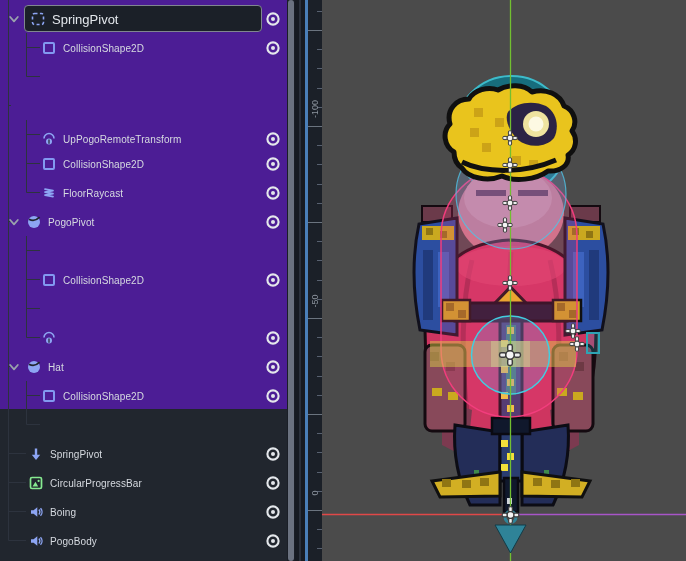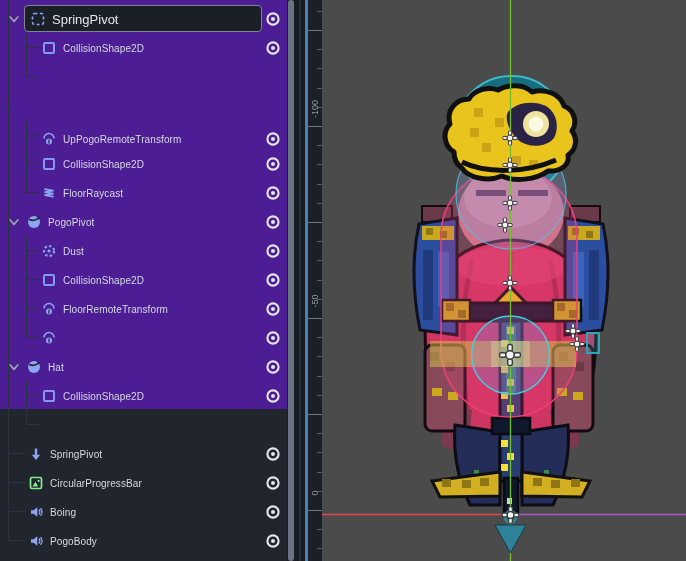--- a/index.html
+++ b/index.html
@@ -203,49 +203,31 @@
           </svg></button>
       <span class="icon"><svg width="16" height="16">
             <use href="#ic-body"></use>
           </svg></span>
       <span class="lbl">PogoPivot</span>
       <button class="eye"><svg width="18" height="18">
             <use href="#ic-eye"></use>
           </svg></button>
     </div>
 
-    <div class="row lvl2" style="top:236px">
-      <span class="icon"><svg width="16" height="16">
-            <use href="#ic-particles"></use>
-          </svg></span>
-      <span class="lbl">Dust</span>
-      <button class="eye"><svg width="18" height="18">
-            <use href="#ic-eye"></use>
-          </svg></button>
-    </div>
 
     <div class="row lvl2" style="top:265px">
       <span class="icon"><svg width="16" height="16">
             <use href="#ic-collision"></use>
           </svg></span>
       <span class="lbl">CollisionShape2D</span>
       <button class="eye"><svg width="18" height="18">
             <use href="#ic-eye"></use>
           </svg></button>
     </div>
 
-    <div class="row lvl2" style="top:294px">
-      <span class="icon"><svg width="16" height="16">
-            <use href="#ic-remote"></use>
-          </svg></span>
-      <span class="lbl">FloorRemoteTransform</span>
-      <button class="eye"><svg width="18" height="18">
-            <use href="#ic-eye"></use>
-          </svg></button>
-    </div>
 
     <div class="row lvl2" style="top:323px">
       <span class="icon"><svg width="16" height="16">
             <use href="#ic-remote"></use>
           </svg></span>
       <button class="eye"><svg width="18" height="18">
             <use href="#ic-eye"></use>
           </svg></button>
     </div>
 

